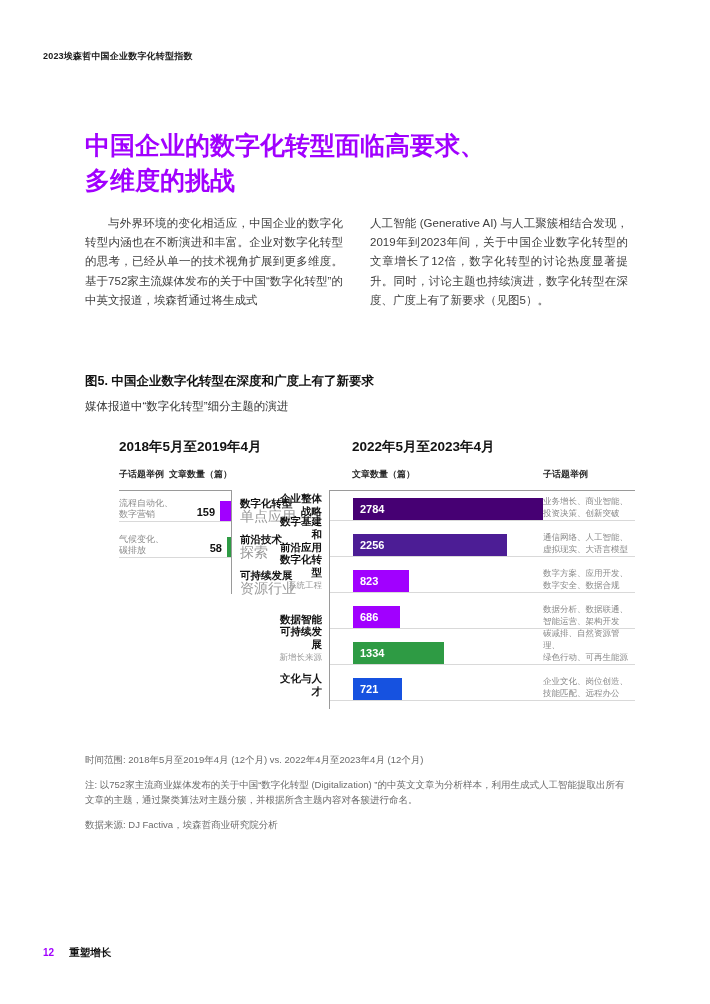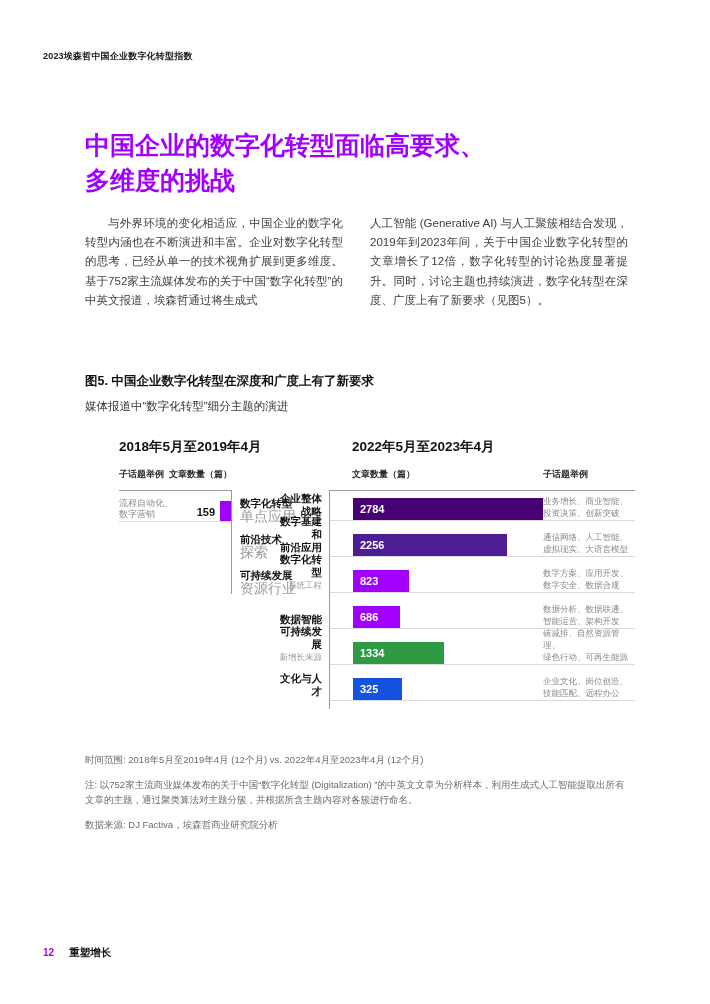--- a/index.html
+++ b/index.html
@@ -90,20 +90,25 @@
         <span>子话题举例</span>
         <span>文章数量（篇）</span>
       </div>
       <div class="ltable">
         <div class="lbars" id="left-bars">
             <div class="lrow">
               <div class="lsub">流程自动化、<br>数字营销</div>
               <div class="lnum">159</div>
               <div class="lbar" style="width: 11px; background: rgb(161, 0, 255);"></div>
             </div>
+            <div class="lrow">
+              <div class="lsub">气候变化、<br>碳排放</div>
+              <div class="lnum">58</div>
+              <div class="lbar" style="width: 4px; background: rgb(46, 155, 68);"></div>
+            </div>
           </div>
         <div class="lcats" id="left-cats">
             <div class="lcat">
               <div class="lcatmain">数字化转型</div>
               <div class="lcatsub">单点应用</div>
             </div>
             <div class="lcat">
               <div class="lcatmain">前沿技术</div>
               <div class="lcatsub">探索</div>
             </div>
@@ -166,21 +171,21 @@
               <div class="rbar" style="width: 47px; background: rgb(161, 0, 255);">686</div>
               <div class="rspacer"></div>
               <div class="rsub">数据分析、数据联通、<br>智能运营、架构开发</div>
             </div>
             <div class="rrow">
               <div class="rbar" style="width: 91px; background: rgb(46, 155, 68);">1334</div>
               <div class="rspacer"></div>
               <div class="rsub">碳减排、自然资源管理、<br>绿色行动、可再生能源</div>
             </div>
             <div class="rrow">
-              <div class="rbar" style="width: 49px; background: rgb(22, 82, 224);">325</div>
+              <div class="rbar" style="width: 49px; background: rgb(22, 82, 224);">721</div>
               <div class="rspacer"></div>
               <div class="rsub">企业文化、岗位创造、<br>技能匹配、远程办公</div>
             </div>
           </div>
       </div>
     </section>
 
   </div>
 
   <div class="notes">

